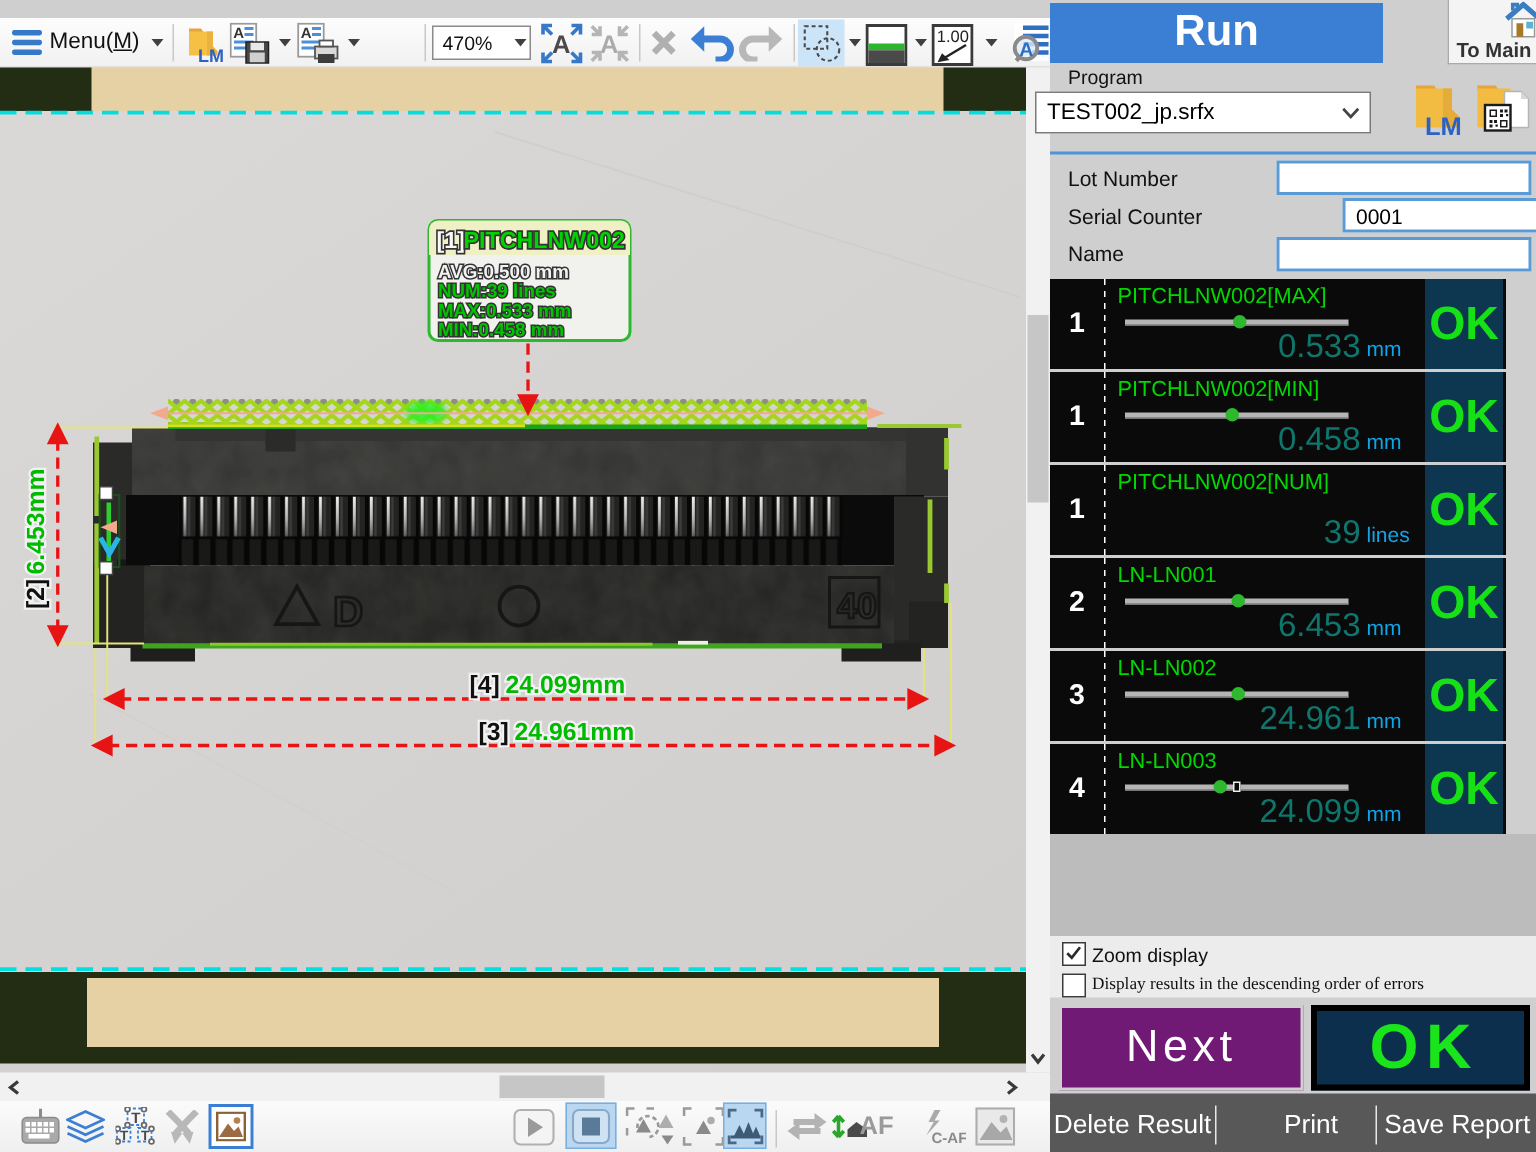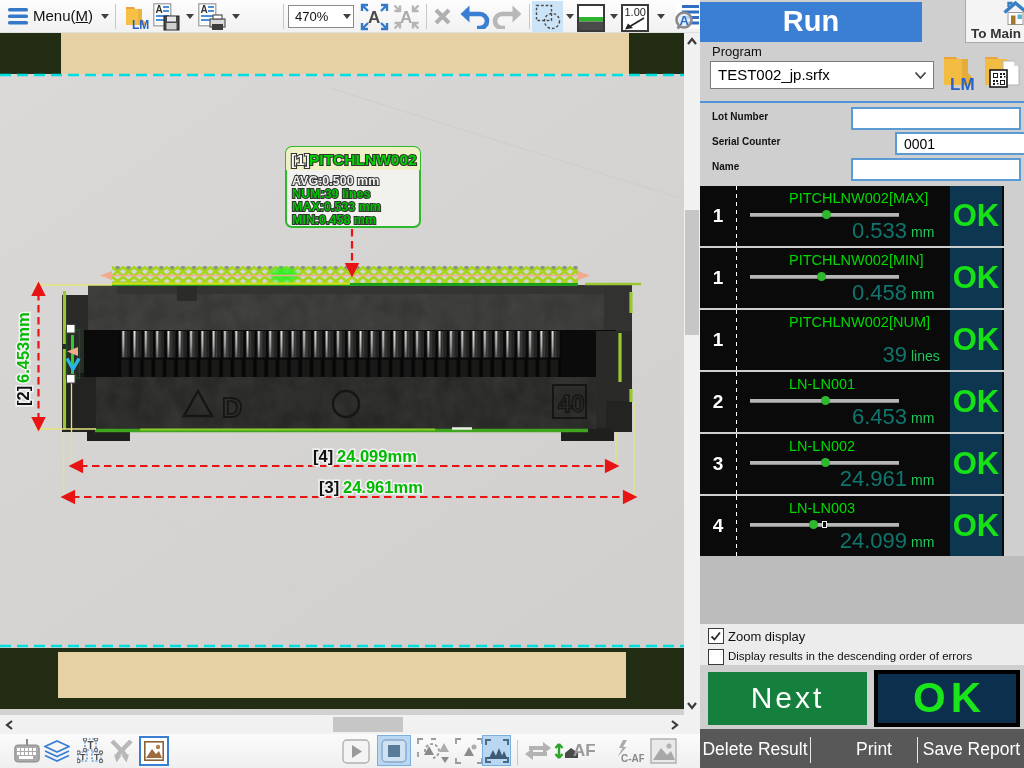--- a/index.html
+++ b/index.html
@@ -1,21 +1,21 @@
 <!DOCTYPE html>
 <html><head>
 <meta charset="utf-8">
 <style>
   * { margin:0; padding:0; box-sizing:border-box; }
   html,body { width:1024px; height:768px; overflow:hidden; }
   body { font-family:"Liberation Sans", sans-serif; position:relative; background:#cfcfcf; }
   .abs { position:absolute; }
 
   
-  #tbTop { left:0; top:0; width:700px; height:33px;
+  #tbTop { left:0; top:12px; width:700px; height:33px;
     background:linear-gradient(#fdfdfd,#f1f1f1); border-bottom:1px solid #e0e0e0; }
   .vsep { position:absolute; top:4px; width:1px; height:25px; background:#c8c8c8; }
   .dd { position:absolute; width:0; height:0; border-left:4px solid transparent;
     border-right:4px solid transparent; border-top:5px solid #404040; top:14px; }
 
   
   #imgArea { left:0; top:33px; width:684px; height:682px; background:#d5d4d2; overflow:hidden; }
 
   
   #vscroll { left:684px; top:33px; width:16px; height:682px; background:#f1f1f1; }
@@ -28,48 +28,48 @@
 
   
   #panel { left:700px; top:0; width:324px; height:768px; background:#cfcfcf; }
   #runHdr { left:700px; top:2px; width:222px; height:40px; background:#3b7fd4; color:#fff;
      font-size:29px; font-weight:bold; text-align:center; line-height:38px; }
   #mainMenuBtn { left:924px; top:0; width:100px; height:43px; background:#f4f4f4;
      border-left:1px solid #aaa; border-bottom:1px solid #aaa; text-align:center;margin-left:41px; }
   #mainMenuBtn .lbl { font-size:13.5px; font-weight:bold; color:#333; margin-top:1px; }
 
   #progLbl { left:712px; top:44px; font-size:13px; color:#111; }
-  #progBox { left:710px; top:61px; width:224px; height:28px; background:#fff; border:1px solid #7a7a7a;
+  #progBox { left:690px; top:61px; width:224px; height:28px; background:#fff; border:1px solid #7a7a7a;
      font-size:15px; color:#000; line-height:26px; padding-left:7px; }
   #progBox .chev { position:absolute; right:6px; top:4px; color:#444; font-size:13px; }
 
-  .fldLbl { position:absolute; left:712px; font-size:10px; color:#111;font-weight:bold; }
+  .fldLbl { position:absolute; left:712px; font-size:14px; color:#111; }
   .fld { position:absolute; left:851px; width:170px; height:23px; background:#fff; border:2px solid #5b9bd5;
       font-size:14px; line-height:21px; padding-left:7px; }
 
   
   #tbl { left:700px; top:186px; width:304px; height:370px; background:#cfcfcf; }
   .row { position:absolute; left:0; width:304px; height:60px; background:#0a0a0a; }
   .row .num { position:absolute; left:0; top:0; width:36px; height:60px; color:#fff;
      font-size:19px; font-weight:bold; text-align:center; line-height:60px; }
   .row .dash { position:absolute; left:36px; top:0; width:1px; height:60px;
      background:repeating-linear-gradient(#fff 0 4px, #0a0a0a 4px 8px); }
-  .row .lab { position:absolute; left:45px; top:4px; font-size:14.5px; color:#00d800;margin-left:44px; }
+  .row .lab { position:absolute; left:45px; top:4px; font-size:14.5px; color:#00d800; }
   .row .trk { position:absolute; left:50px; top:27px; width:149px; height:4px; background:#b5b5b5; border-bottom:1px solid #8a8a8a; }
   .row .dot { position:absolute; top:-3px; width:9px; height:9px; border-radius:50%; background:#2eb82e; }
   .row .val { position:absolute; right:97px; bottom:2px; font-size:22px; color:#0f766e; }
-  .row .unit { position:absolute; left:211px; bottom:6px; font-size:14px; color:#22c55e; }
+  .row .unit { position:absolute; left:211px; bottom:6px; font-size:14px; color:#0ea5e9; }
   .row .ok { position:absolute; left:250px; top:0; width:52px; height:60px; background:#0d3750;
      color:#16e016; font-size:31px; font-weight:bold; text-align:center; line-height:59px; }
 
   #chkzone { left:700px; top:624px; width:324px; height:41px; background:#ececec; }
   .cb { position:absolute; left:8px; width:16px; height:16px; background:#fff; border:1.5px solid #3a3a3a; }
   .cbl { position:absolute; left:28px; color:#111; }
 
-  #nextBtn { left:706px; top:670px; width:163px; height:57px; background:#15803d; border:2px solid #cfcfcf;
+  #nextBtn { left:706px; top:670px; width:163px; height:57px; background:#701a75; border:2px solid #cfcfcf;
      color:#fff; font-size:30px; letter-spacing:3px; text-align:center; line-height:52px; }
   #okBtn { left:874px; top:670px; width:146px; height:57px; background:#0c2f4e; border:4px solid #000;
      color:#1ae41a; font-size:42px; font-weight:bold; letter-spacing:5px; text-align:center; line-height:48px; text-indent:5px; }
   #botBar { left:700px; top:729px; width:324px; height:39px; background:#585858; color:#fff; font-size:17.5px; }
   #botBar .it { position:absolute; top:10px; width:100px; text-align:center; }
   #botBar .sep { position:absolute; top:8px; width:1px; height:26px; background:#e8e8e8; }
 </style>
 </head>
 <body>
 
@@ -635,21 +635,21 @@
     </div>
 </div>
 <div class="abs" style="left:700px;top:556px;width:324px;height:68px;background:#bcbcbc;"></div>
 
 <div class="abs" id="chkzone">
   <div class="cb" style="top:4px;"><svg width="13" height="13" viewBox="0 0 13 13">
         <path d="M2.5 6.5 L5.5 9.5 L11 2.5" fill="none" stroke="#2a2a2a" stroke-width="1.8"></path>
       </svg></div>
   <div class="cbl" style="top:5px;font-size:13px;">Zoom display</div>
   <div class="cb" style="top:25px;"></div>
-  <div class="cbl" style="top:26px;font-size:11.5px;">Display results in the descending order of errors</div>
+  <div class="cbl" style="top:26px;font-size:11.5px;font-family:Liberation Serif, serif;">Display results in the descending order of errors</div>
 </div>
 
 <div class="abs" id="nextBtn">Next</div>
 <div class="abs" id="okBtn">OK</div>
 <div class="abs" id="botBar">
   <div class="it" style="left:0px;width:110px;">Delete Result</div>
   <div class="sep" style="left:110px;"></div>
   <div class="it" style="left:124px;">Print</div>
   <div class="sep" style="left:217px;"></div>
   <div class="it" style="left:219px;width:105px;">Save Report</div>

